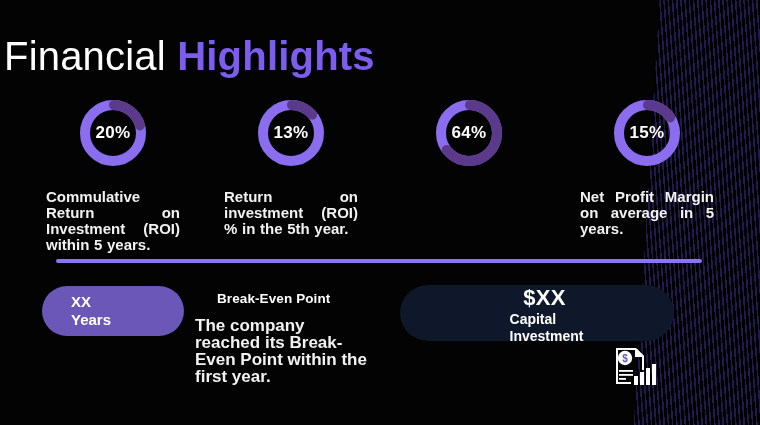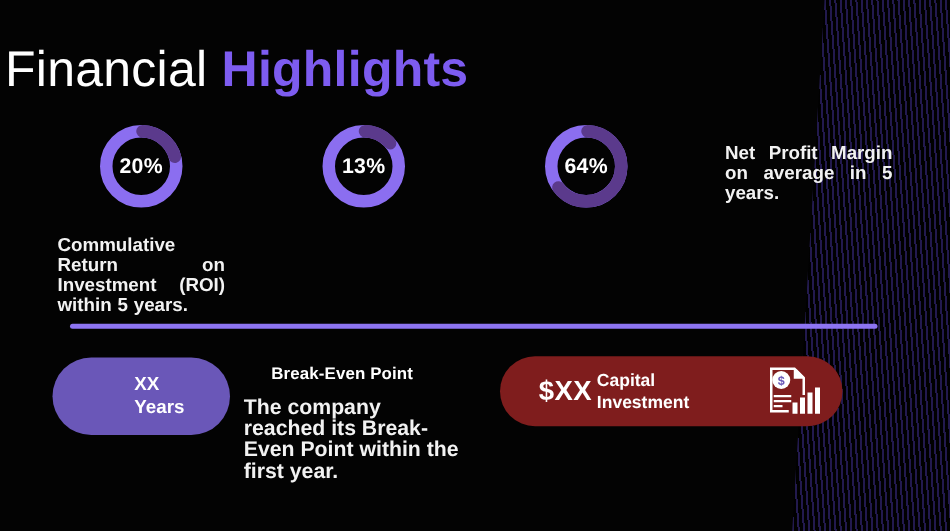--- a/index.html
+++ b/index.html
@@ -61,43 +61,43 @@
     position:absolute; left:56px; top:259px;
     width:646px; height:4px; border-radius:2px;
     background:#8d74f2;
   }
 
   
   .bottom { position:absolute; left:42px; top:286px; right:0; }
 
   .pill-years {
     position:absolute; left:0; top:0;
-    width:142px; height:62px; border-radius:31px;
+    width:142px; height:50px; border-radius:31px;
     background:#6a57b8;
     display:flex; align-items:center;
     padding-left:29px;
-    justify-content:center;
   }
   .pill-years .lbl {
     font-size:15px; font-weight:700; line-height:18px; color:#fff;
   }
 
   .be-block { position:absolute; left:153px; top:5px; width:175px; }
   .be-title { font-size:13.5px; font-weight:700; color:#fff; letter-spacing:.1px;padding-left:22px; }
   .be-body {
     margin-top:11px; font-size:17px; line-height:17px;
     font-weight:700; color:#f2f2f2;
   }
 
   .pill-capex {
     position:absolute; left:358px; top:-1px;
     width:274px; height:56px; border-radius:28px;
-    background:#7f1d1d;
+    background:#0f172a;
     display:flex; align-items:center;
     padding:0 16px 0 31px;
+    flex-direction:column;
   }
   .capex-amount { font-size:22px; font-weight:700; color:#fff; letter-spacing:.3px; }
   .capex-label {
     margin-left:4px; font-size:14px; font-weight:700;
     line-height:17px; color:#fff;
   }
   .capex-icon { margin-left:auto; width:46px; height:44px; }
   .capex-icon svg { display:block; }
 </style>
 </head>
@@ -126,33 +126,41 @@
     </div>
 
     <div class="kpi">
       <div class="donut">
         <svg width="74" height="74" viewBox="0 0 74 74">
           <circle cx="37" cy="37" r="28" fill="none" stroke="#8b6ef0" stroke-width="10"></circle>
           <circle cx="37" cy="37" r="28" fill="none" stroke="#5b3a8c" stroke-width="10" stroke-linecap="round" stroke-dasharray="22.9 153.0" stroke-dashoffset="0" transform="rotate(-88 37 37)"></circle>
         </svg>
         <div class="pct">13%</div>
       </div>
+      <div class="kpi-text">Return on investment (ROI) % in the 5th year.</div>
     </div>
 
     <div class="kpi">
       <div class="donut">
         <svg width="74" height="74" viewBox="0 0 74 74">
           <circle cx="37" cy="37" r="28" fill="none" stroke="#8b6ef0" stroke-width="10"></circle>
           <circle cx="37" cy="37" r="28" fill="none" stroke="#5b3a8c" stroke-width="10" stroke-linecap="round" stroke-dasharray="112.6 63.3" stroke-dashoffset="0" transform="rotate(-88 37 37)"></circle>
         </svg>
         <div class="pct">64%</div>
       </div>
     </div>
 
     <div class="kpi">
+      <div class="donut">
+        <svg width="74" height="74" viewBox="0 0 74 74">
+          <circle cx="37" cy="37" r="28" fill="none" stroke="#8b6ef0" stroke-width="10"></circle>
+          <circle cx="37" cy="37" r="28" fill="none" stroke="#5b3a8c" stroke-width="10" stroke-linecap="round" stroke-dasharray="26.4 149.5" stroke-dashoffset="0" transform="rotate(-88 37 37)"></circle>
+        </svg>
+        <div class="pct">15%</div>
+      </div>
       <div class="kpi-text">Net Profit Margin on average in 5 years.</div>
     </div>
 
   </div>
 
   <div class="divider"></div>
 
   <div class="bottom">
 
     <div class="pill-years">

